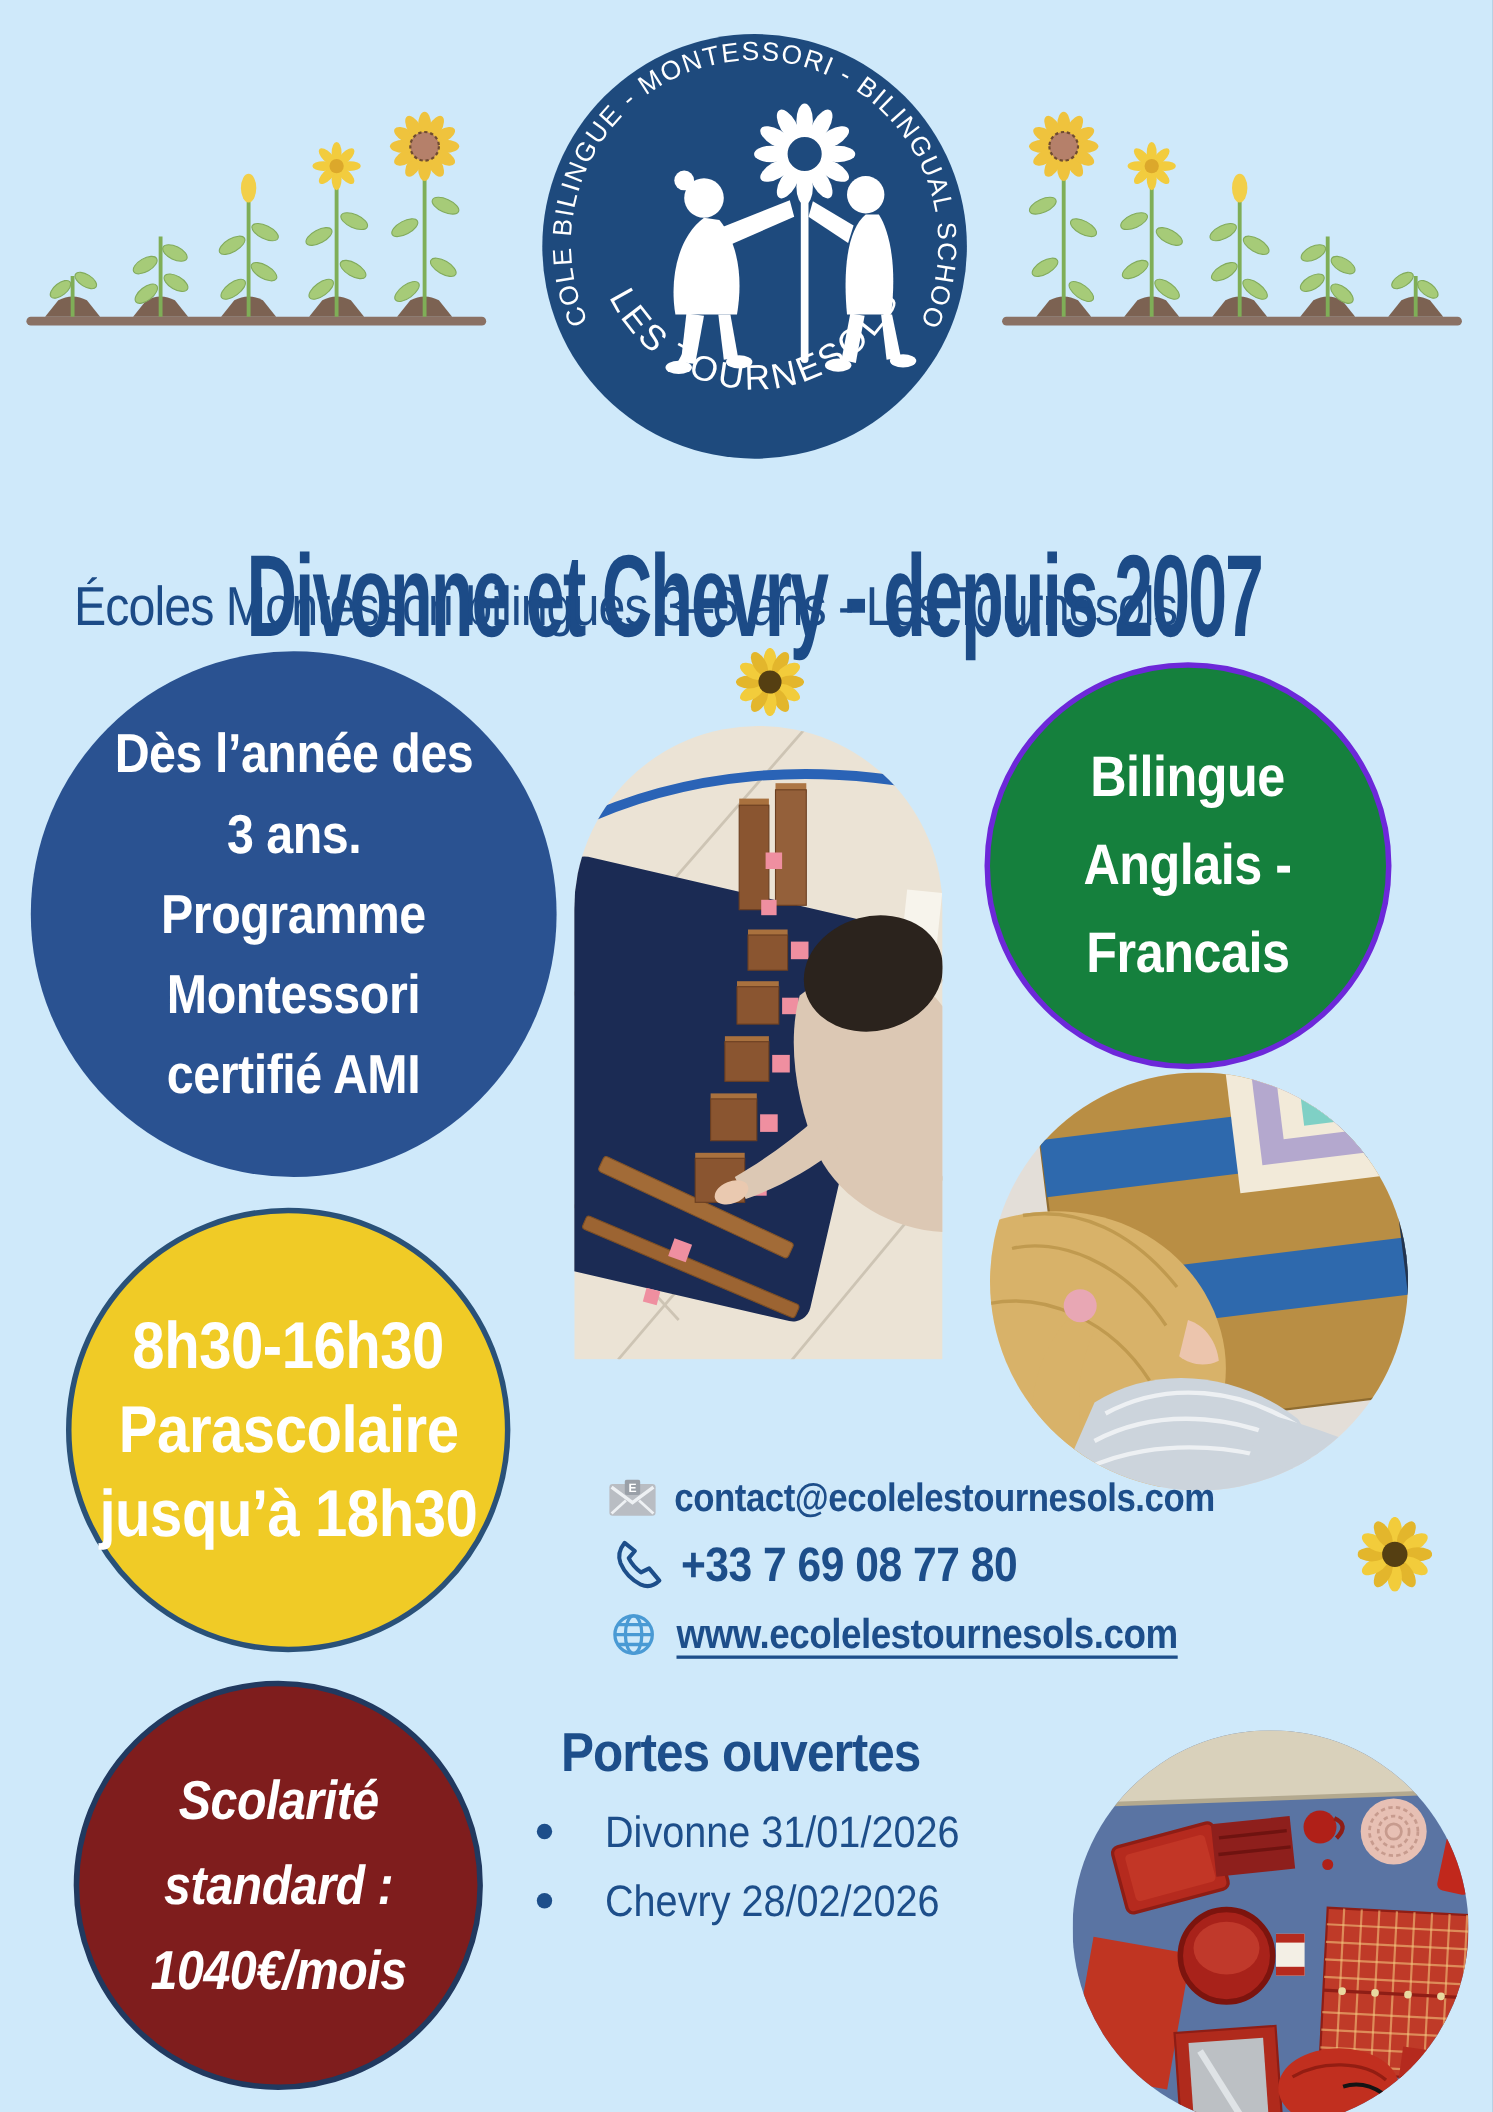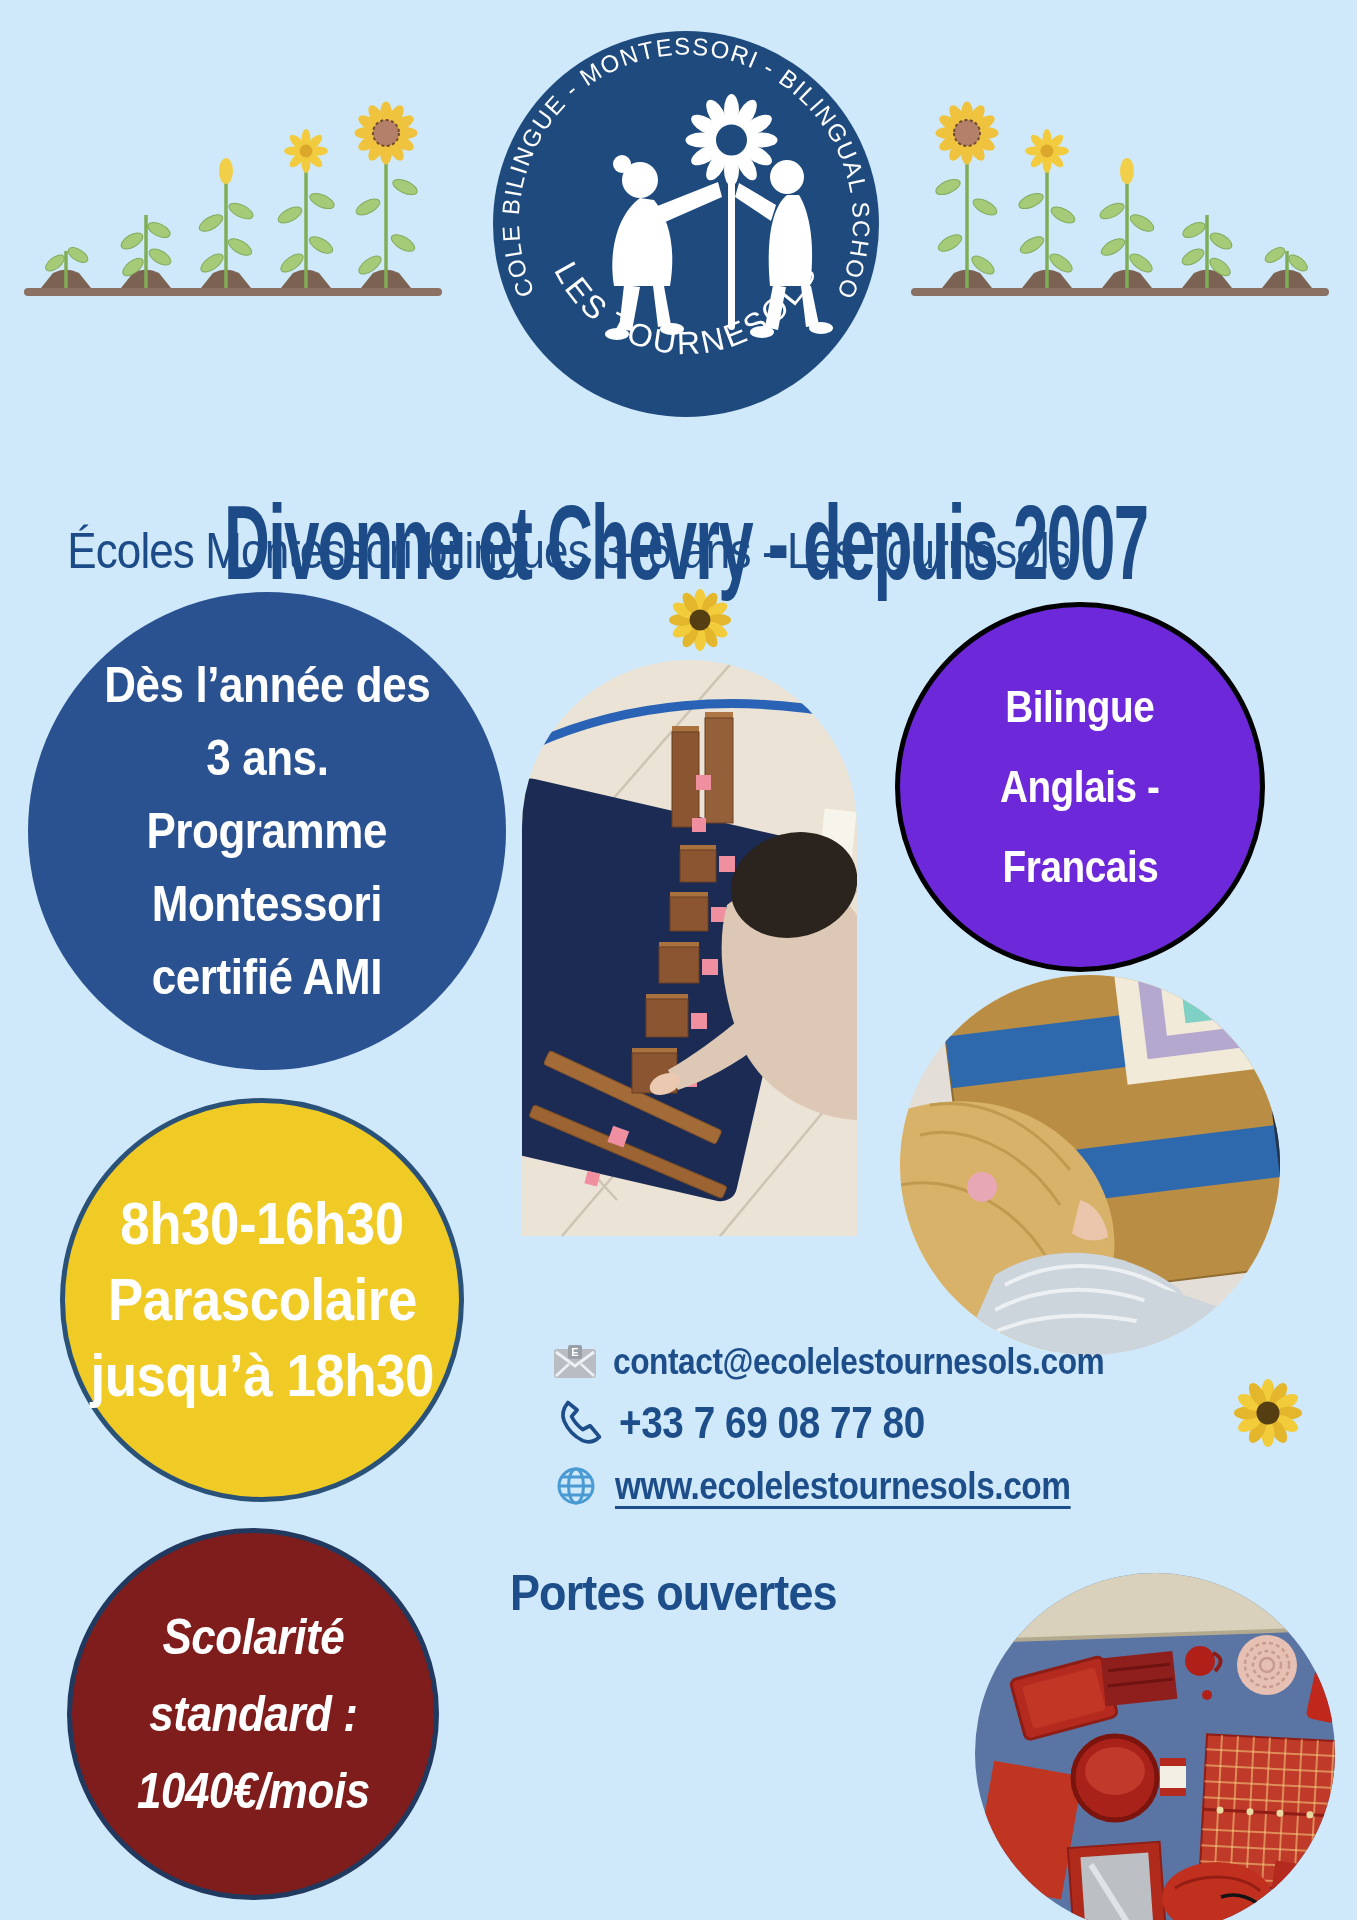--- a/index.html
+++ b/index.html
@@ -14,22 +14,22 @@
   .subtitle{left:0;top:521px;width:1120px;text-align:center;color:#1c4b87;
          font-size:50px;font-weight:normal;letter-spacing:-1px;white-space:nowrap;
          transform:scaleX(.88);transform-origin:50% 50%;line-height:60px;}
 
   
   .badge{border-radius:50%;display:flex;flex-direction:column;justify-content:center;
          align-items:center;text-align:center;color:#fff;font-weight:bold;box-sizing:border-box;}
   .badge .line{transform:scaleX(.88);transform-origin:50% 50%;white-space:nowrap;letter-spacing:-.5px;}
   .badge-age{left:28px;top:592px;width:478px;height:478px;background:#2a5291;
              font-size:50px;line-height:73px;text-align:right;}
-  .badge-bilingual{left:895px;top:602px;width:370px;height:370px;background:#6d28d9;
-             border:5px solid #000000;font-size:44px;line-height:80px;}
+  .badge-bilingual{left:895px;top:602px;width:370px;height:370px;background:#15803d;
+             border:5px solid #6d28d9;font-size:52px;line-height:80px;}
   .badge-hours{left:60px;top:1098px;width:404px;height:404px;background:#f0cb26;
              border:5px solid #2a5178;font-size:60px;line-height:76px;}
   .badge-tuition{left:67px;top:1528px;width:372px;height:372px;background:#7f1d1d;
              border:5px solid #21395f;font-size:50px;line-height:77px;font-style:italic;}
 
   
   .photo{overflow:hidden;}
   .photo-arch{left:522px;top:660px;width:335px;height:576px;border-radius:167px 167px 0 0;}
   .photo-girl{left:900px;top:975px;width:380px;height:380px;border-radius:50%;}
   .photo-materials{left:975px;top:1573px;width:360px;height:360px;border-radius:50%;}
@@ -359,20 +359,30 @@
     <svg class="icon" width="42" height="42" viewBox="0 0 42 42">
       <circle cx="21" cy="21" r="17" fill="none" stroke="#4a9ad4" stroke-width="3"></circle>
       <ellipse cx="21" cy="21" rx="7.5" ry="17" fill="none" stroke="#4a9ad4" stroke-width="3"></ellipse>
       <path d="M4 21 H38 M7 12 H35 M7 30 H35" stroke="#4a9ad4" stroke-width="3" fill="none"></path>
     </svg>
     <span class="txt">www.ecolelestournesols.com</span>
   </div>
 
   <div class="abs open-days">
     <div class="open-title">Portes ouvertes</div>
+    <ul class="open-list">
+      <li>
+        <span class="bullet"></span>
+        <span class="txt">Divonne 31/01/2026</span>
+      </li>
+      <li>
+        <span class="bullet"></span>
+        <span class="txt">Chevry 28/02/2026</span>
+      </li>
+    </ul>
   </div>
 
   <div class="abs photo photo-materials">
     <svg width="360" height="360" viewBox="0 0 360 360">
       <rect width="360" height="360" fill="#5a74a3"></rect>
       <g transform="rotate(-2 180 60)">
         <rect x="-10" y="-10" width="380" height="72" fill="#d9d1bb"></rect>
         <rect x="-10" y="60" width="380" height="4" fill="#b3a98f"></rect>
       </g>
       <g transform="rotate(-15 85 120)">

